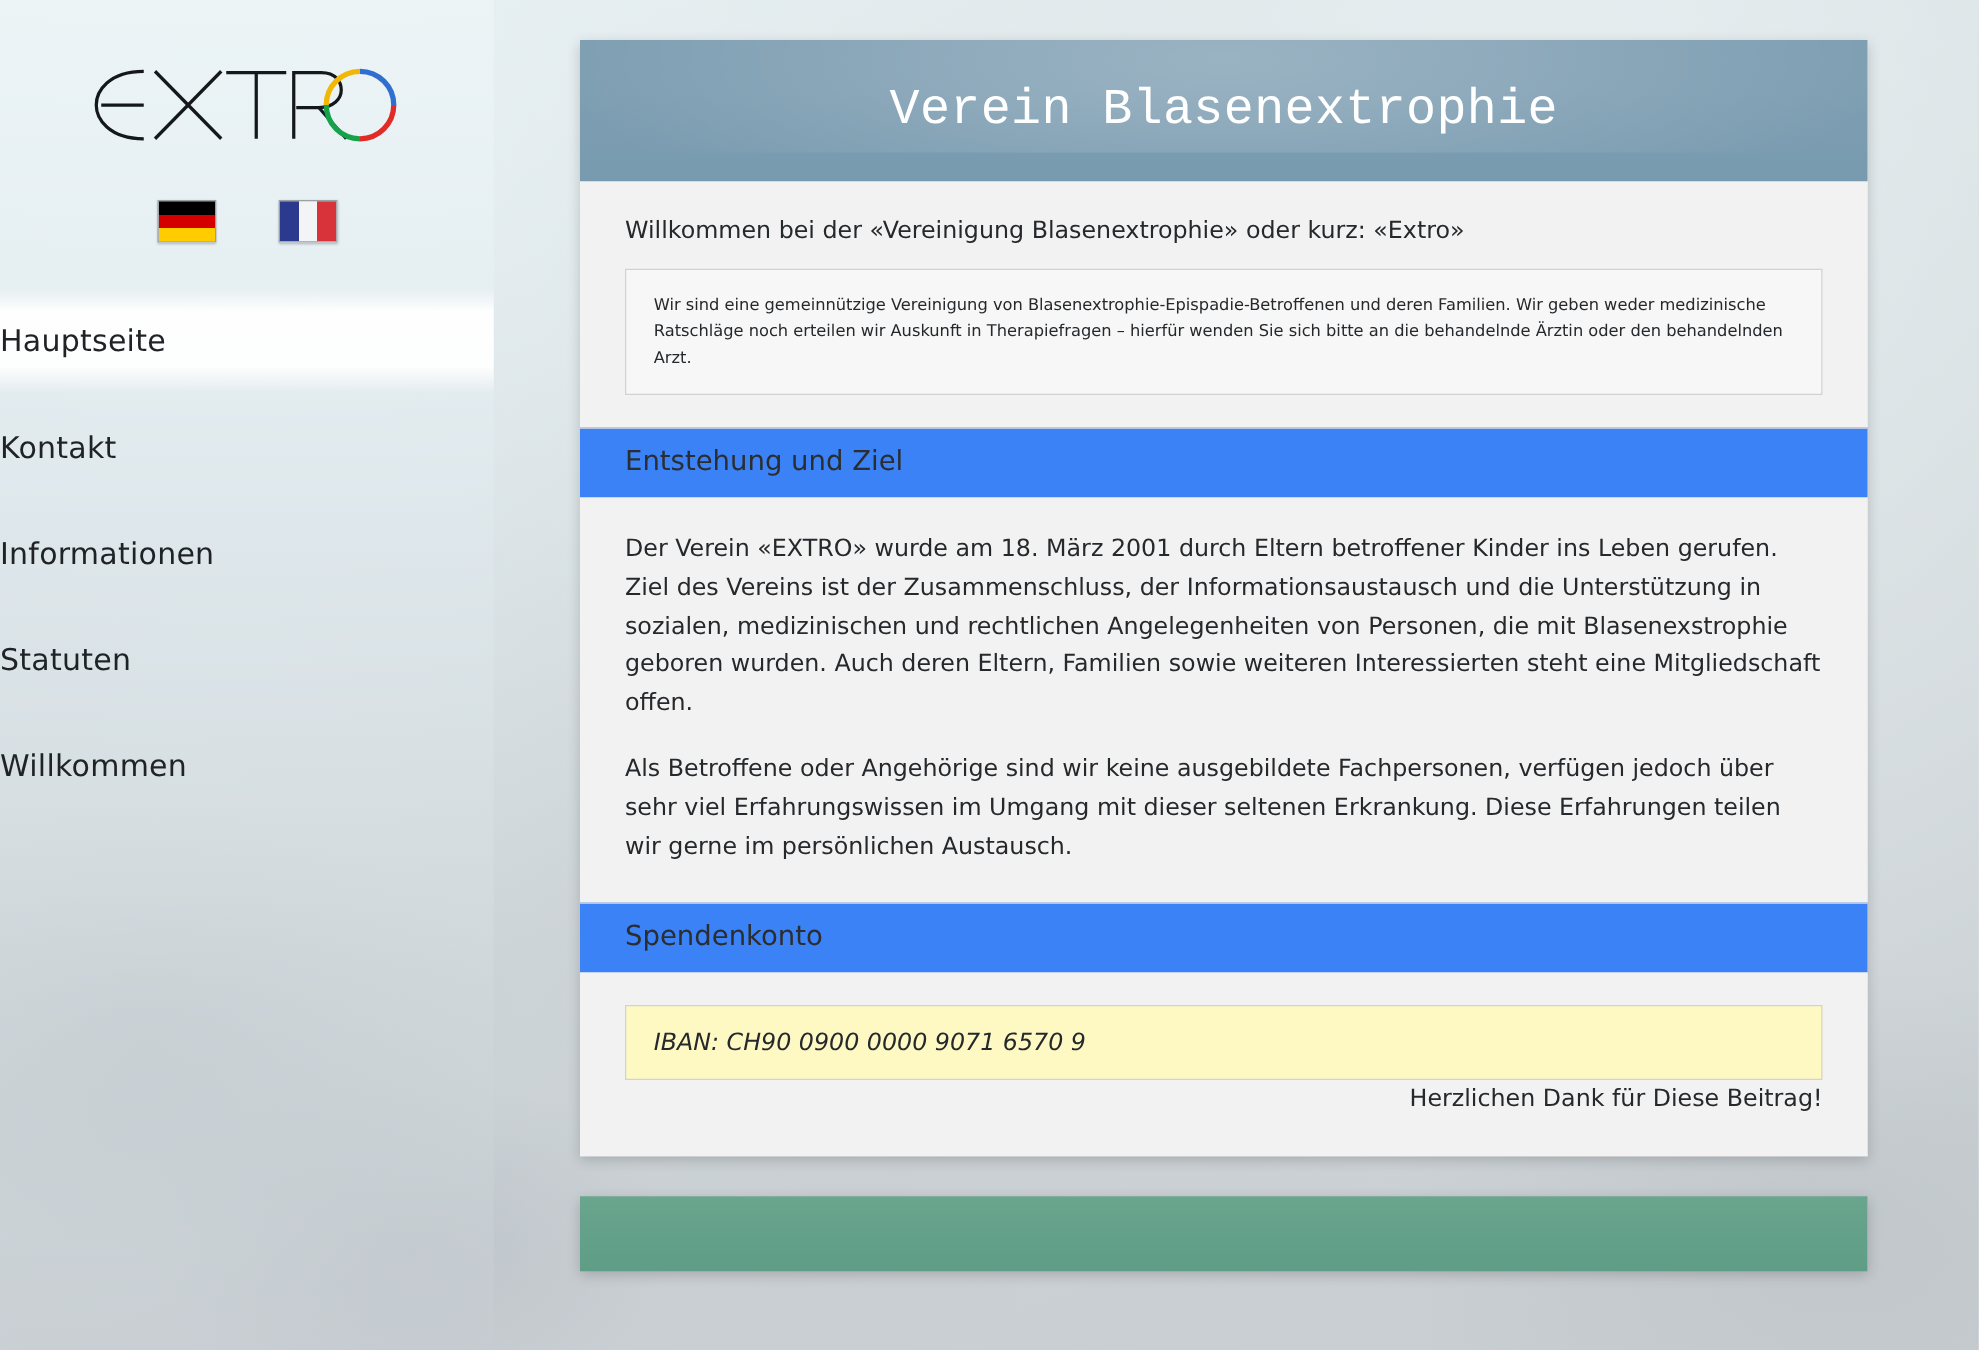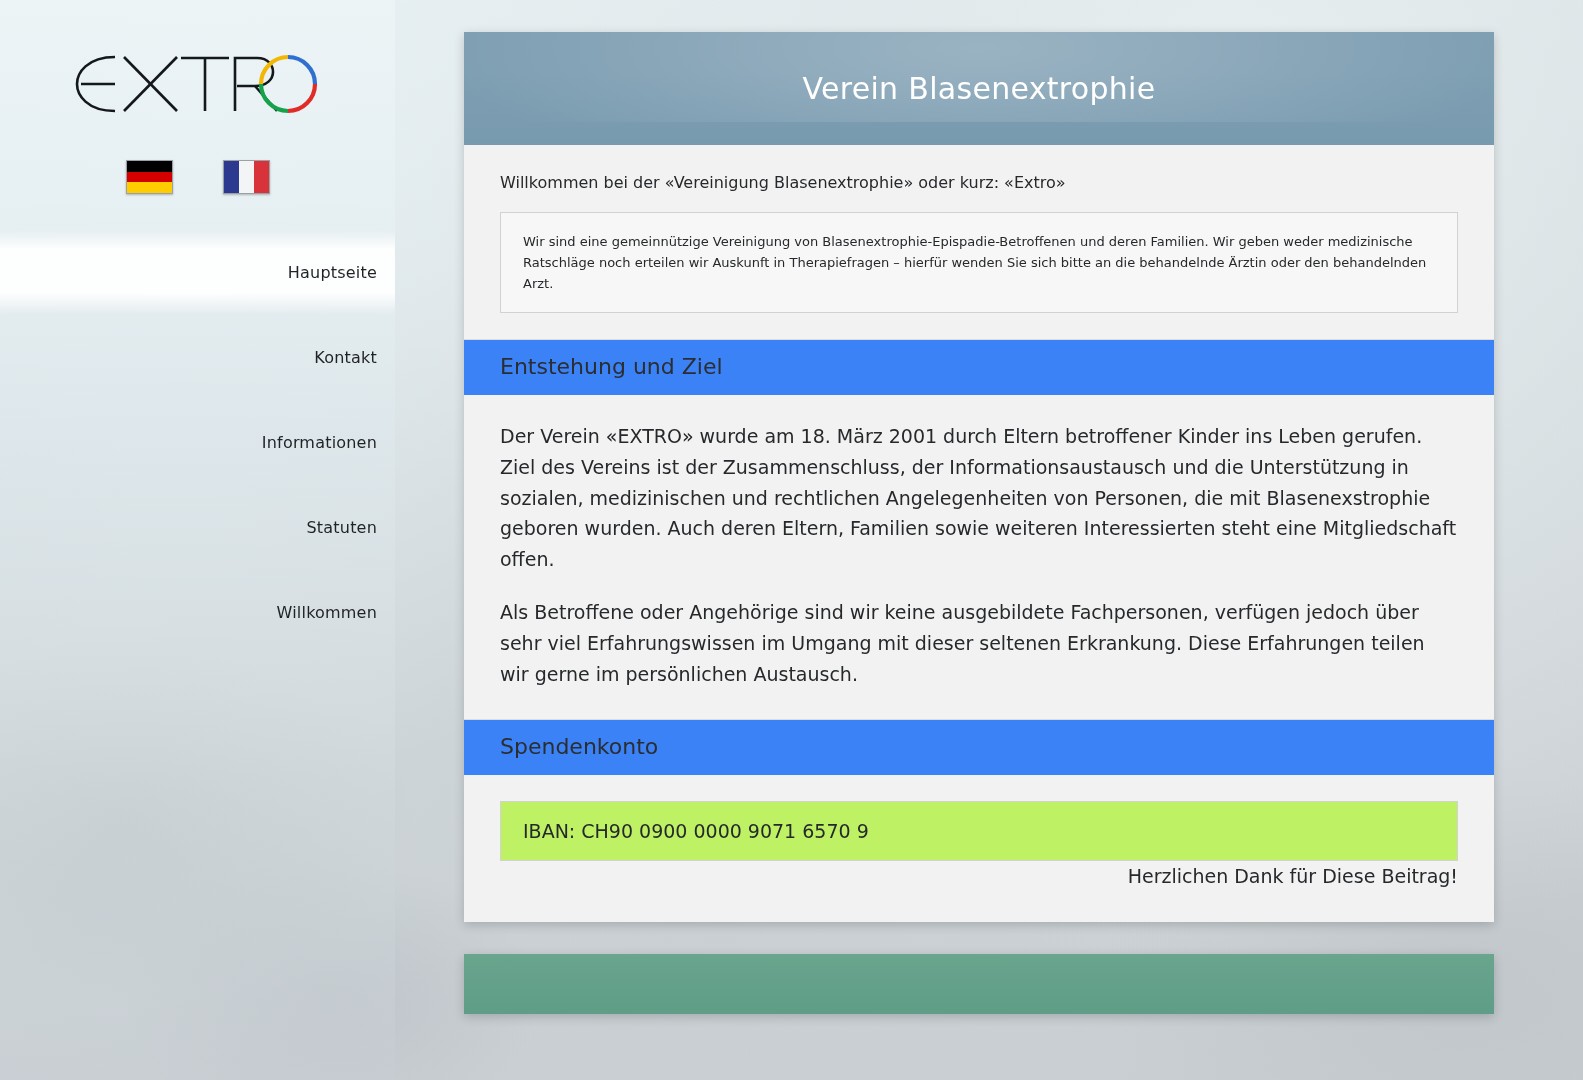--- a/index.html
+++ b/index.html
@@ -97,24 +97,24 @@
   .nav {
     position: absolute;
     top: 230px;
     left: 0;
     right: 0;
   }
   .nav-item {
     height: 85px;
     display: flex;
     align-items: center;
-    justify-content: flex-end;
+    justify-content: flex-start;
     padding-right: 18px;
     box-sizing: border-box;
-    font-size: 16px;
+    font-size: 24px;
     color: #1f2326;
     letter-spacing: .2px;
     cursor: pointer;
   }
   .nav-item.active {
     background: linear-gradient(180deg, rgba(255,255,255,0) 0%, rgba(255,255,255,.92) 22%, rgba(255,255,255,.95) 74%, rgba(255,255,255,0) 100%);
   }
 
   
   .content {
@@ -140,30 +140,31 @@
   .banner::before{
     content:"";
     position:absolute;
     left:-10%; top:-140%;
     width:120%; height:220%;
     background: radial-gradient(ellipse at 50% 70%, rgba(255,255,255,.22), rgba(255,255,255,0) 62%);
   }
   .banner-title {
     position: relative;
     color: #ffffff;
-    font-size: 30px;
+    font-size: 40px;
     font-weight: 400;
     letter-spacing: .3px;
+    font-family: Liberation Mono, monospace;
   }
   .intro {
     padding: 28px 36px 26px 36px;
     background: #f2f2f2;
   }
   .intro-lead {
-    font-size: 16px;
+    font-size: 19px;
     color: #26292c;
     margin: 0 0 20px 0;
   }
   .quote-box {
     border: 1px solid #d2d2d2;
     background: #f7f7f7;
     padding: 18px 22px;
     font-size: 13px;
     line-height: 1.62;
     color: #26292c;
@@ -187,24 +188,25 @@
   }
   .section-body p {
     margin: 0 0 22px 0;
     font-size: 19px;
     line-height: 1.62;
     color: #26292c;
   }
   .section-body p:last-child { margin-bottom: 0; }
   .iban-box {
     border: 1px solid #d2d2d2;
-    background: #bef264;
+    background: #fef9c3;
     padding: 18px 22px;
     font-size: 19px;
     color: #26292c;
+    font-style: italic;
   }
   .thanks {
     margin: 24px 0 0 0;
     font-size: 19px;
     color: #26292c;
     text-align: right;
   }
   .footer-card {
     margin-top: 32px;
     height: 60px;

